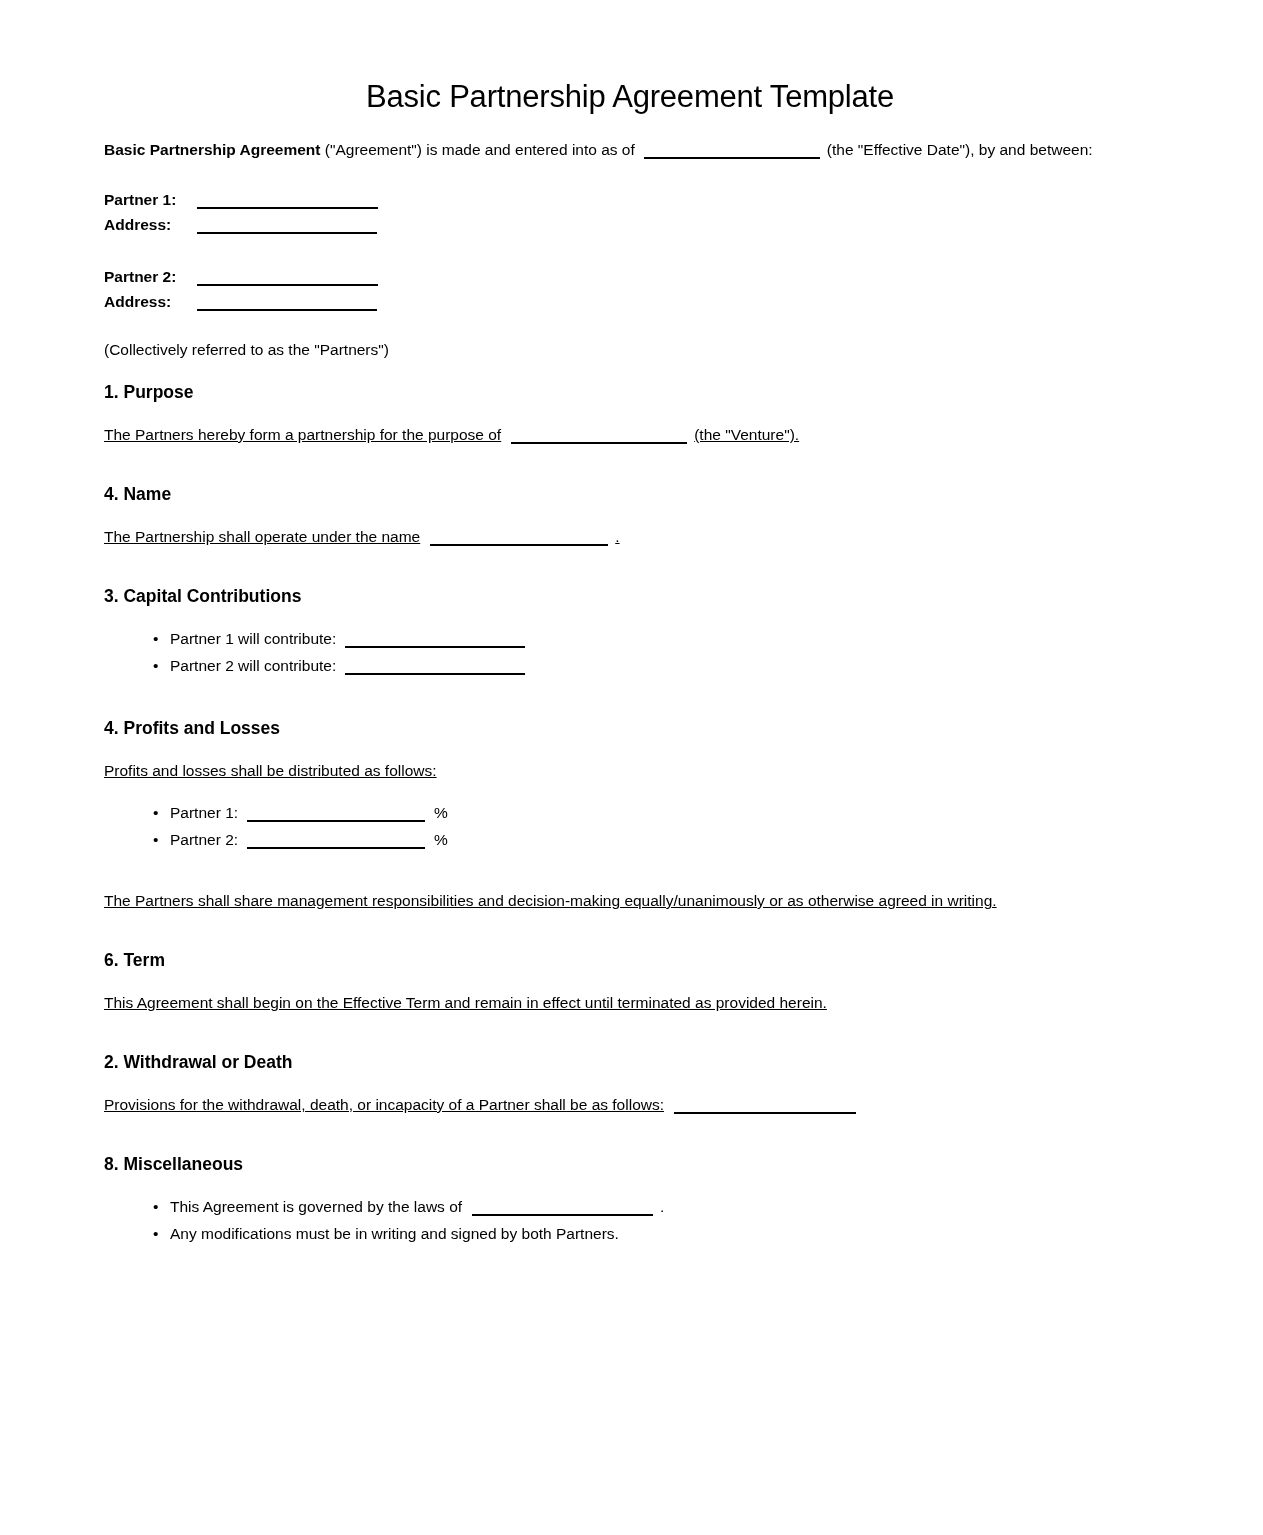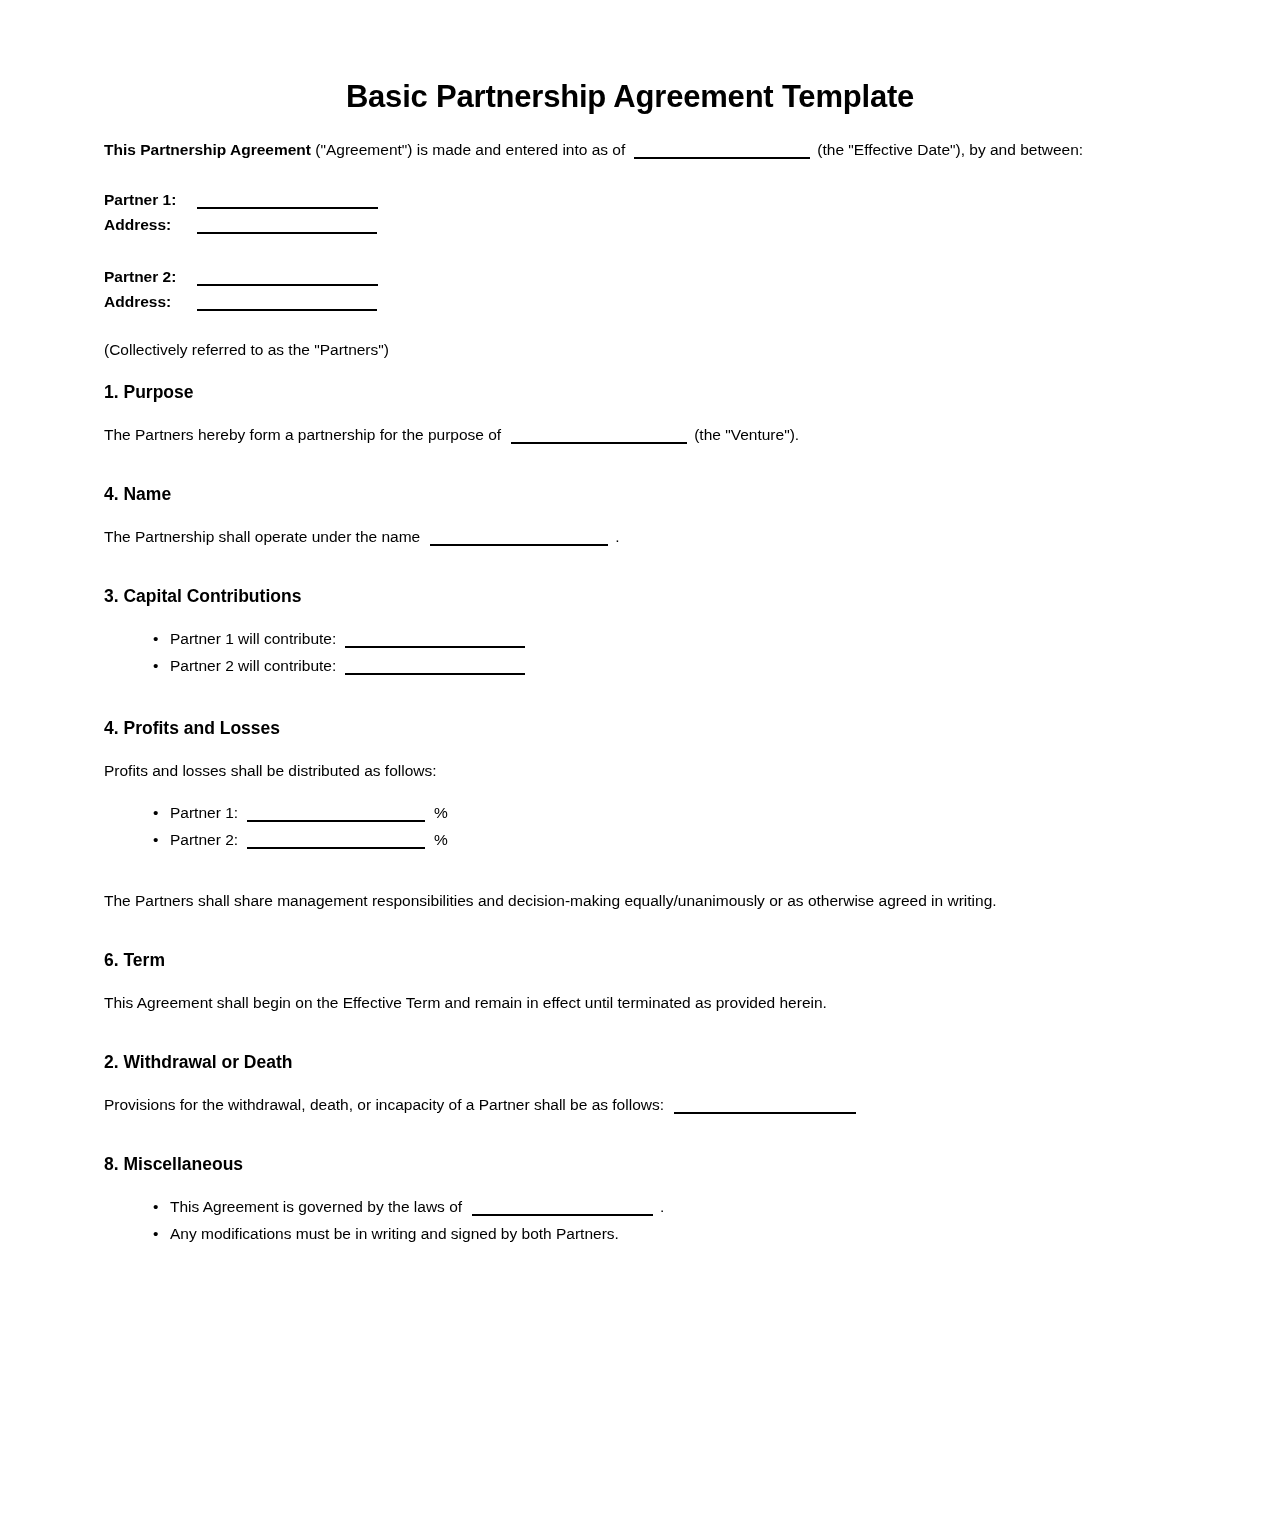--- a/index.html
+++ b/index.html
@@ -24,21 +24,21 @@
   }
   .content {
     position: absolute;
     left: 104px;
     top: 0;
     width: 1052px;
   }
 
   .doc-title {
     font-size: 31px;
-    font-weight: bold;
+    font-weight: normal;
     text-align: center;
     margin: 0;
     padding-top: 78px;
     letter-spacing: -0.2px;
     line-height: 38px;
   }
 
   .intro {
     font-size: 15.5px;
     line-height: 20px;
@@ -77,20 +77,21 @@
   .section {
     margin-top: 0;
   }
   .sec-gap-1 { margin-top: 21px; }
   .sec-gap   { margin-top: 38px; }
 
   .para {
     font-size: 15.5px;
     line-height: 20px;
     margin-top: 22px;
+    text-decoration: underline;
   }
 
   ul.bullets {
     margin: 18px 0 0 0;
     padding-left: 66px;
     list-style: none;
   }
   ul.bullets li {
     font-size: 15.5px;
     line-height: 27px;
@@ -124,21 +125,21 @@
 </style>
 </head>
 <body>
 
 <div class="page">
   <div class="content">
 
     <h1 class="doc-title">Basic Partnership Agreement Template</h1>
 
     <div class="intro">
-      <span class="lead">This Partnership Agreement</span><span> ("Agreement") is made and entered into as of</span><span class="blank w-date"></span><span>(the "Effective Date"), by and between:</span>
+      <span class="lead">Basic Partnership Agreement</span><span> ("Agreement") is made and entered into as of</span><span class="blank w-date"></span><span>(the "Effective Date"), by and between:</span>
     </div>
 
     <div class="field-block">
       <div class="field-row">
         <span class="field-label">Partner 1:</span><span class="blank w-field"></span>
       </div>
       <div class="field-row">
         <span class="field-label">Address:</span><span class="blank w-addr"></span>
       </div>
     </div>

